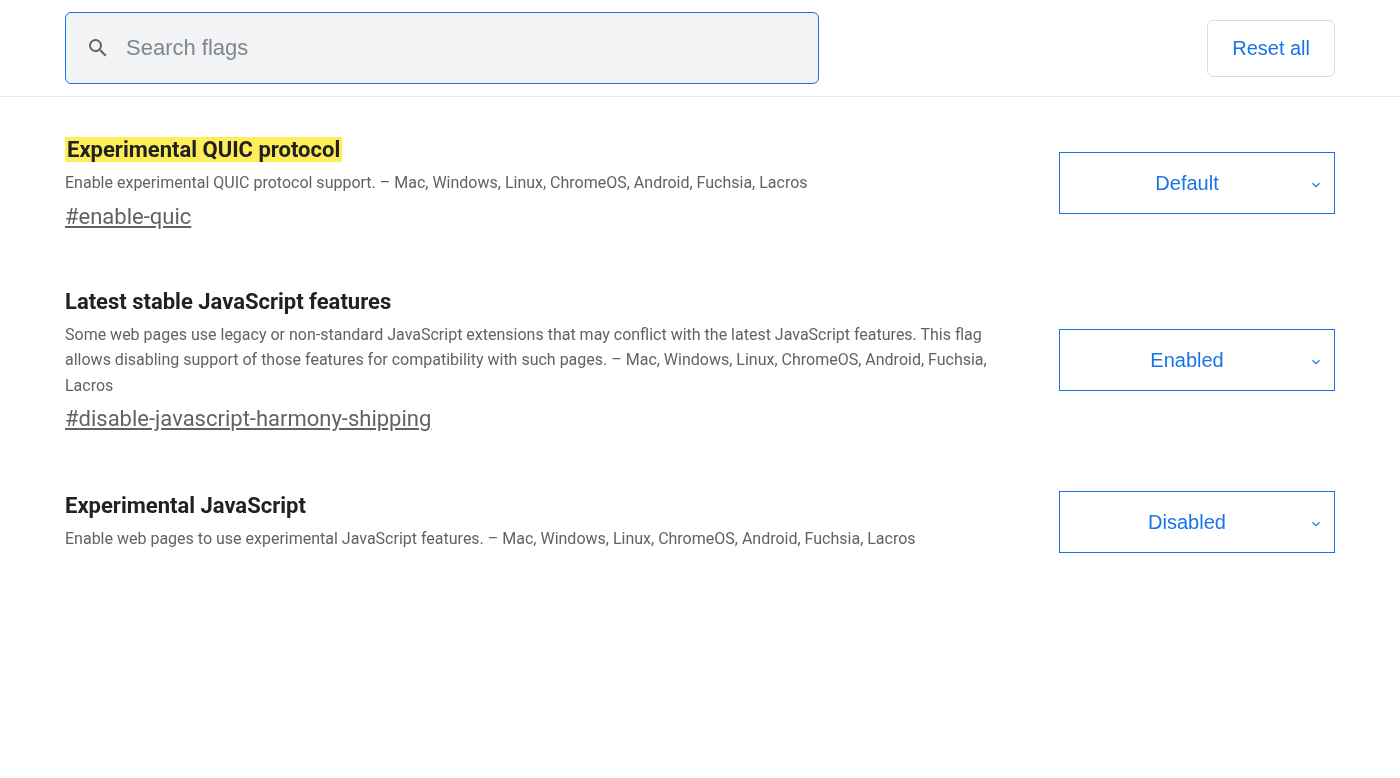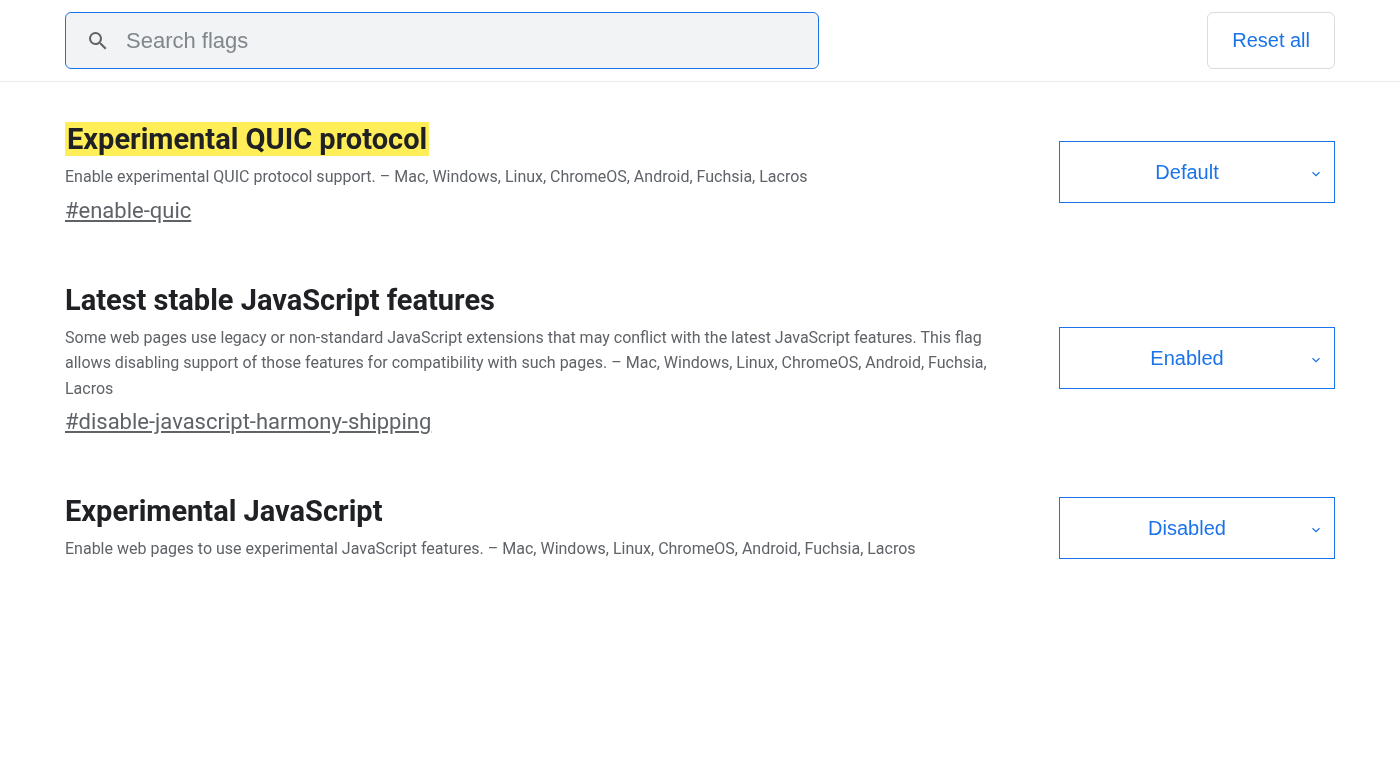--- a/index.html
+++ b/index.html
@@ -13,21 +13,21 @@
       align-items: center;
       padding: 12px 65px;
       gap: 20px;
       border-bottom: 1px solid #e8eaed;
     }
     .search-box {
       display: flex;
       align-items: center;
       flex: 0 0 auto;
       width: 754px;
-      height: 57px;
+      height: 72px;
       background: #f1f3f4;
       border: 1px solid #1a73e8;
       border-radius: 6px;
       padding: 0 20px;
       gap: 16px;
     }
     .search-icon {
       width: 24px;
       height: 24px;
       flex-shrink: 0;
@@ -62,21 +62,21 @@
       display: flex;
       align-items: center;
       margin-bottom: 60px;
       gap: 30px;
     }
     .flag-text {
       flex: 1;
       max-width: 970px;
     }
     .flag-title {
-      font-size: 29px;
+      font-size: 22px;
       font-weight: 700;
       color: #202124;
       display: inline;
     }
     .flag-title.highlight {
       background: #ffee58;
       padding: 0 2px;
     }
     .flag-desc {
       font-size: 16px;

